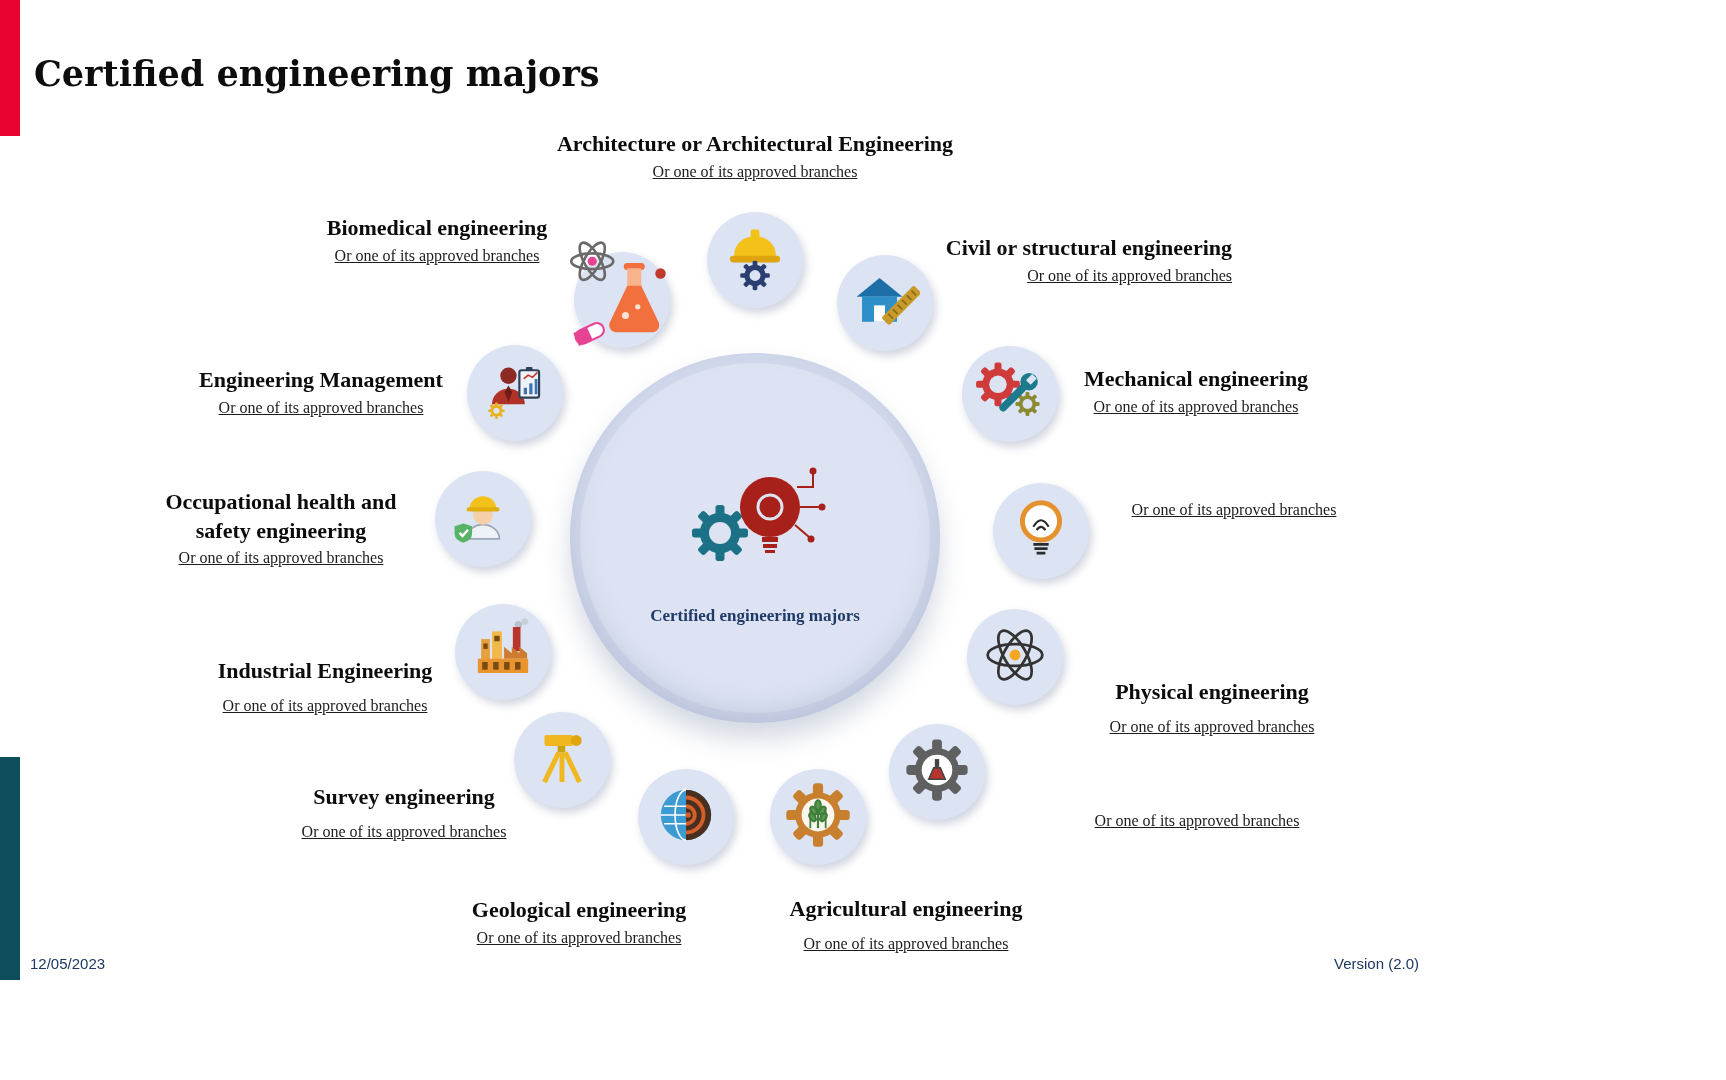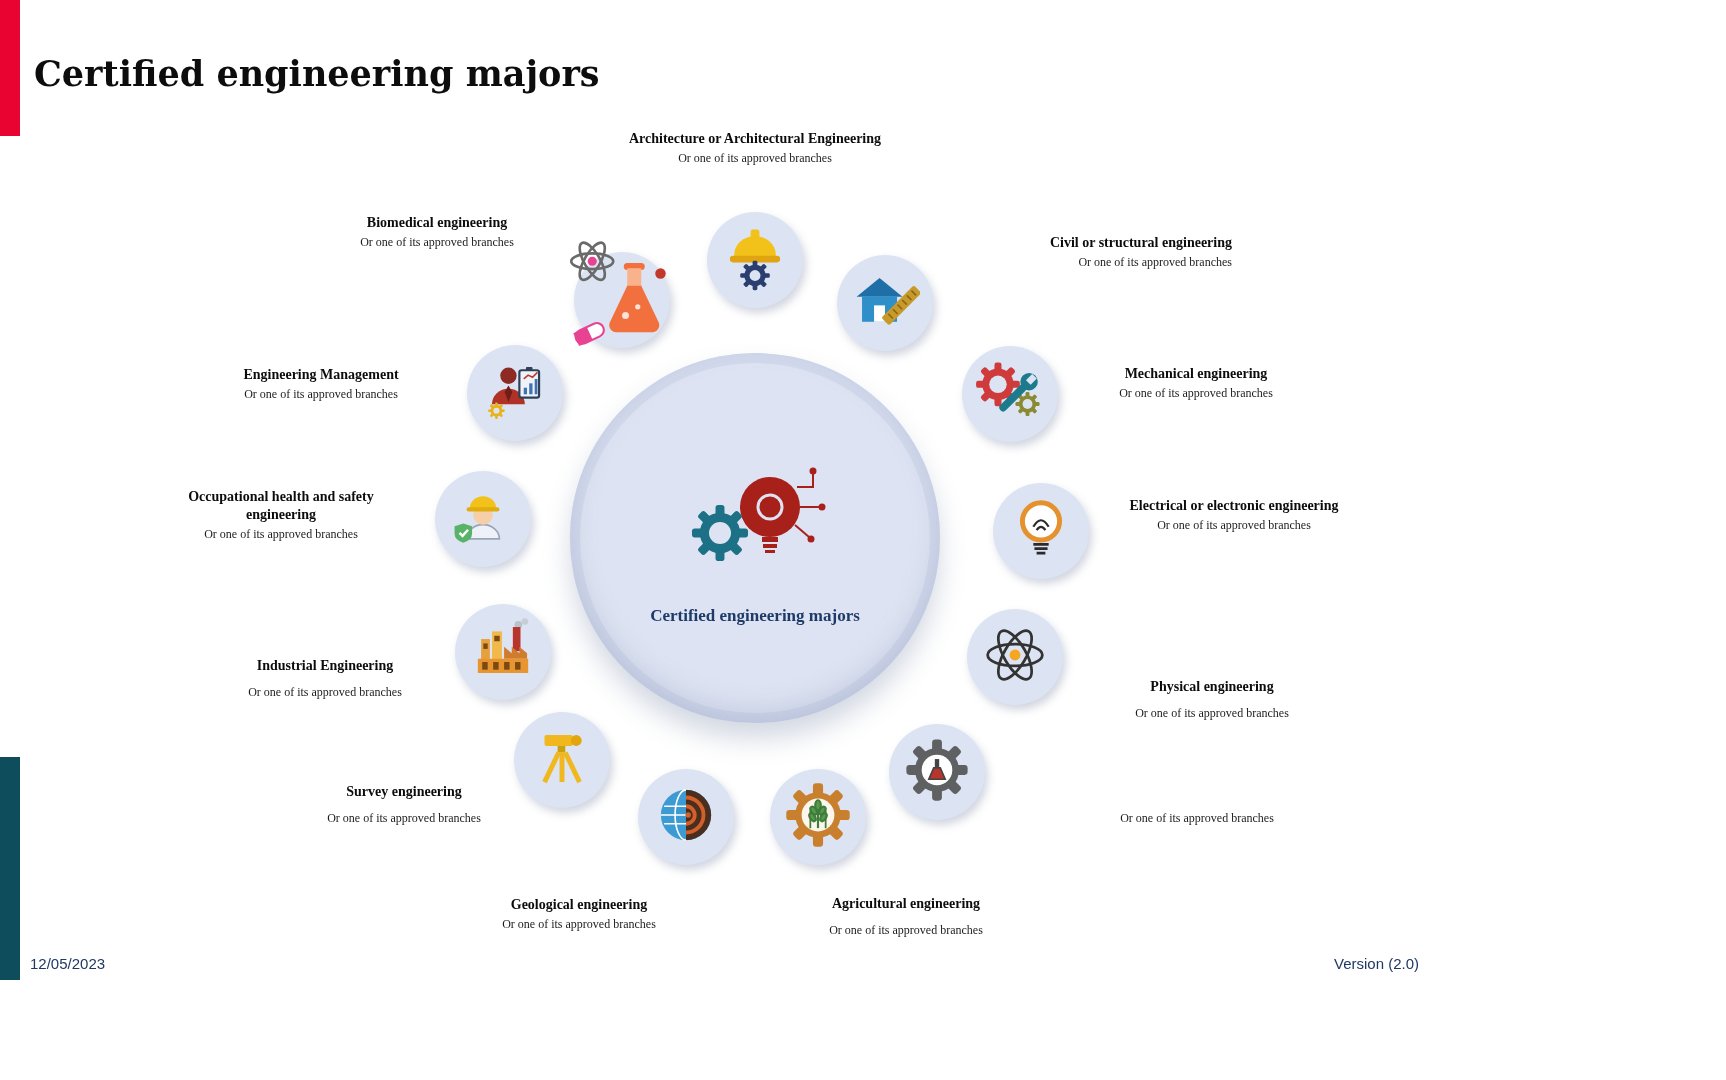--- a/index.html
+++ b/index.html
@@ -44,22 +44,22 @@
   .n-survey{left:514px;top:712px;}
   .n-industrial{left:455px;top:604px;}
   .n-occupational{left:435px;top:471px;}
   .n-management{left:467px;top:345px;}
   .n-biomedical{left:574px;top:252px;}
   .node svg{width:70px;height:70px;}
   .n-biomedical svg{width:112px;height:112px;overflow:visible;}
 
   
   .label{position:absolute;text-align:center;color:#111;}
-  .label h3{margin:0;font-size:14px;font-weight:700;line-height:1.3;color:#0c0c0c;}
-  .label p{margin:3px 0 0;font-size:12px;line-height:1.25;color:#1c1c1c;font-weight:400;}
+  .label h3{margin:0;font-size:22px;font-weight:700;line-height:1.3;color:#0c0c0c;}
+  .label p{margin:3px 0 0;font-size:16px;line-height:1.25;color:#1c1c1c;font-weight:400;text-decoration:underline;}
   .label.gap p{margin-top:10px;}
   .l-architecture{left:505px;top:130px;width:500px;}
   .l-civil{left:932px;top:234px;width:300px;text-align:right;}
   .l-mechanical{left:1046px;top:365px;width:300px;}
   .l-electrical{left:1059px;top:497px;width:350px;}
   .l-physical{left:1062px;top:678px;width:300px;}
   .l-chemical{left:1022px;top:801px;width:350px;}
   .l-agricultural{left:756px;top:895px;width:300px;}
   .l-geological{left:429px;top:896px;width:300px;}
   .l-survey{left:254px;top:783px;width:300px;}
@@ -327,21 +327,20 @@
     <h3>Civil or structural engineering</h3>
     <p>Or one of its approved branches</p>
   </div>
 
   <div class="label l-mechanical">
     <h3>Mechanical engineering</h3>
     <p>Or one of its approved branches</p>
   </div>
 
   <div class="label l-electrical">
-    <h3>Electrical or electronic engineering</h3>
     <p>Or one of its approved branches</p>
   </div>
 
   <div class="label l-physical gap">
     <h3>Physical engineering</h3>
     <p>Or one of its approved branches</p>
   </div>
 
   <div class="label l-chemical gap">
     <p>Or one of its approved branches</p>

